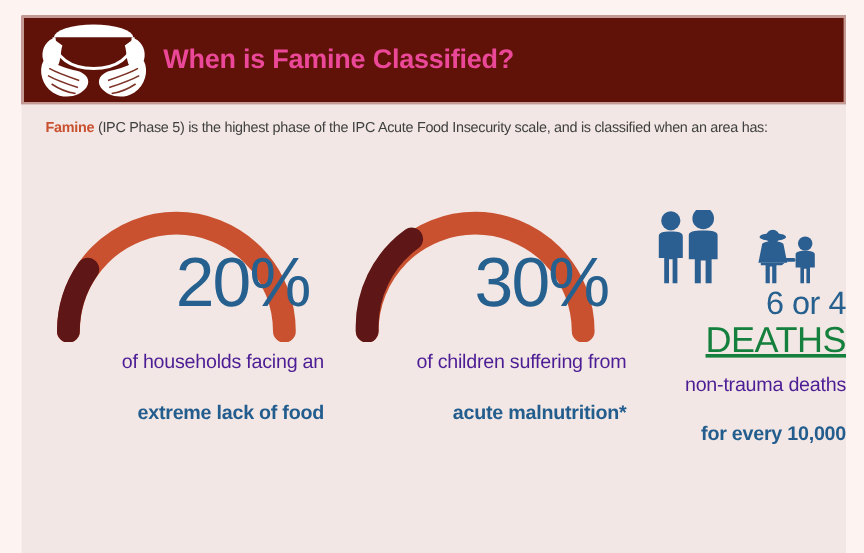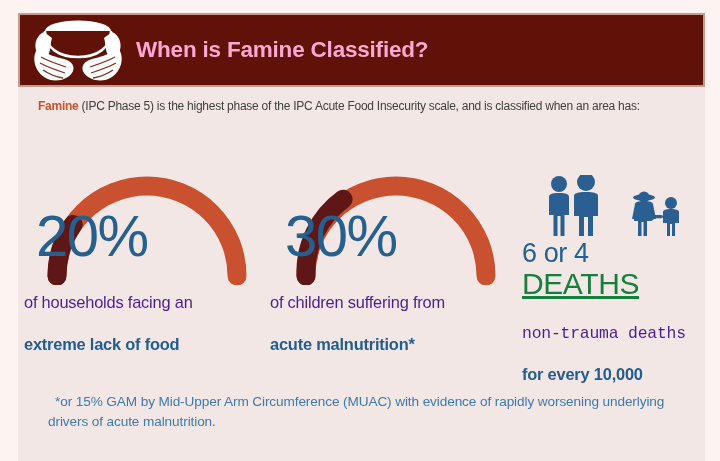--- a/index.html
+++ b/index.html
@@ -36,21 +36,21 @@
   }
   .header-icon {
     width: 116px;
     height: 70px;
     flex: 0 0 auto;
     display: flex;
     align-items: center;
     justify-content: center;
   }
   .header-title {
-    color: #f9a8d4;
+    color: #ec4899;
     font-size: 22.5px;
     font-weight: bold;
     letter-spacing: -0.2px;
     white-space: nowrap;
   }
 
   
   .body-panel {
     position: absolute;
     left: 18px;
@@ -81,21 +81,21 @@
     position: absolute;
     left: 0;
     top: 80px;
     width: 687px;
     display: flex;
     align-items: flex-start;
   }
   .stat-col {
     position: relative;
     box-sizing: border-box;
-    text-align: left;
+    text-align: right;
   }
   .col-1 { width: 252px; padding-left: 6px; }
   .col-2 { width: 252px; }
   .col-3 { width: 183px; }
 
   .gauge-wrap {
     position: relative;
     width: 222px;
     height: 118px;
     margin: 0 auto;
@@ -146,21 +146,21 @@
     letter-spacing: -0.4px;
     margin-top: 2px;
   }
   .deaths-line-2 {
     font-size: 30px;
     color: #15803d;
     line-height: 1.04;
     letter-spacing: -0.4px;
     text-decoration: underline;
   }
-  .col-3 .stat-caption { margin-top: 24px; font-family: Liberation Mono, monospace; }
+  .col-3 .stat-caption { margin-top: 12px; }
 
   
   .footnote {
     position: absolute;
     left: 30px;
     top: 305px;
     width: 630px;
     font-size: 13.6px;
     line-height: 1.5;
     color: #3f7aab;
@@ -264,16 +264,15 @@
           </svg>
         </div>
         <div class="deaths-line-1">6 or 4</div>
         <div class="deaths-line-2">DEATHS</div>
         <div class="stat-caption">non-trauma deaths</div>
         <div class="stat-caption-strong">for every 10,000</div>
       </div>
 
     </div>
 
-    <div class="footnote">*or 15% GAM by Mid-Upper Arm Circumference (MUAC) with evidence of rapidly worsening underlying drivers of acute malnutrition.</div>
 
   </div>
 </div>
 
 </body></html>

